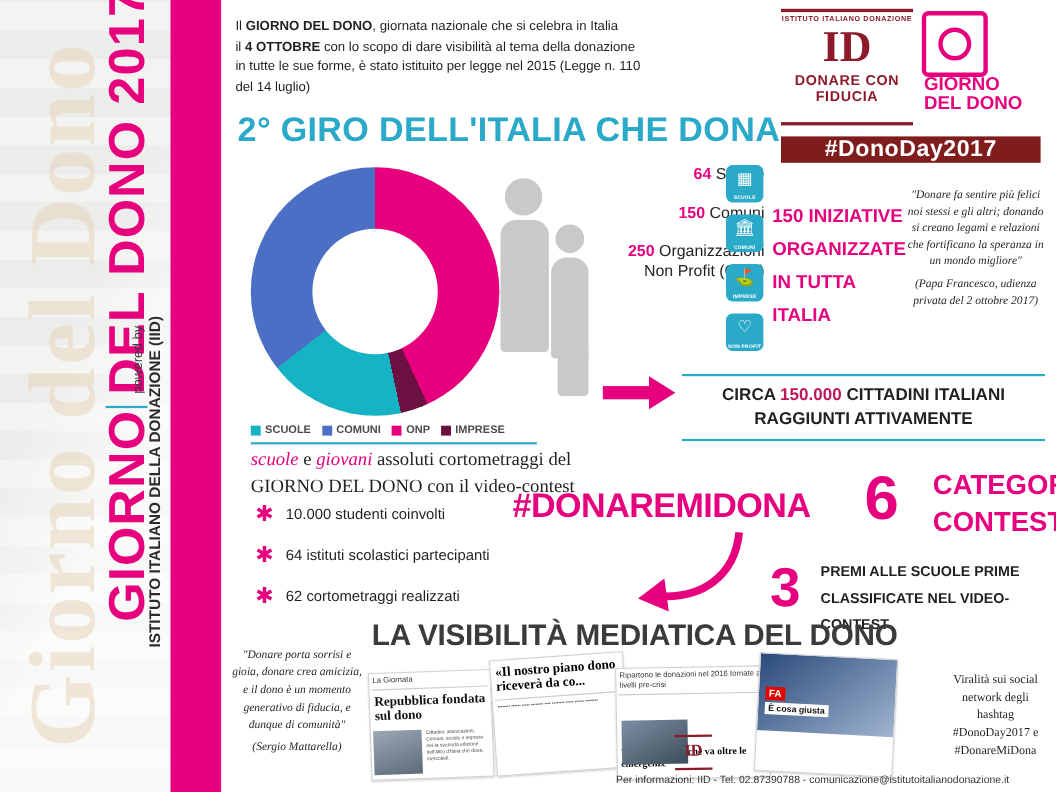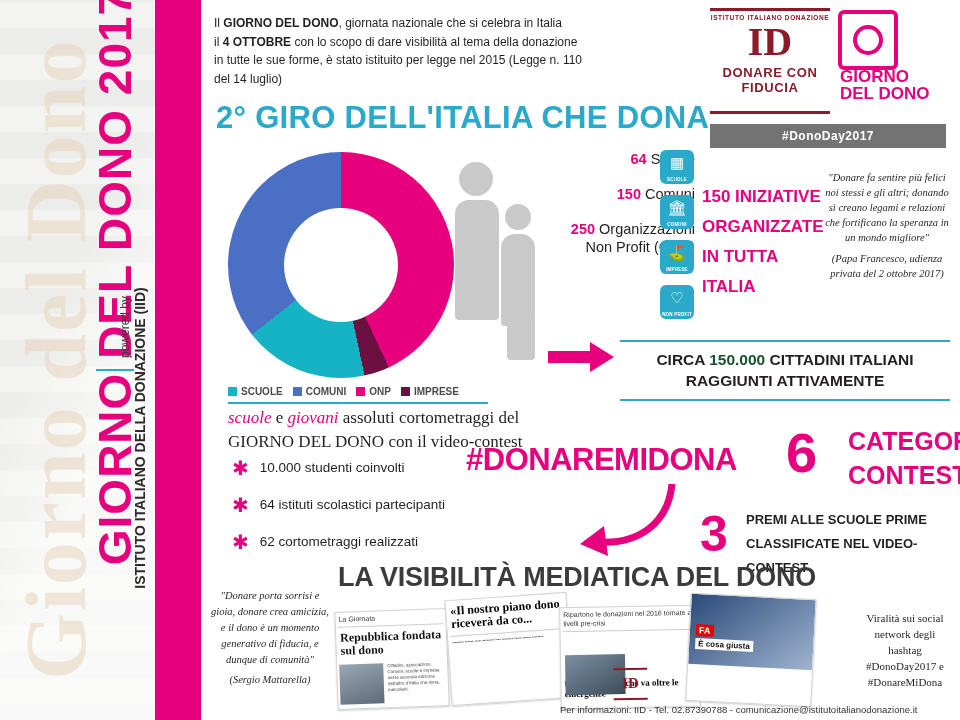--- a/index.html
+++ b/index.html
@@ -77,22 +77,22 @@
   }
   .gdd-mark{
     position:absolute;left:0;top:0;width:52px;height:52px;border:4px solid #e6007e;border-radius:6px;
   }
   .gdd-mark:after{
     content:"";position:absolute;left:11px;top:11px;width:22px;height:22px;
     border:4px solid #e6007e;border-radius:50%;
   }
   .gdd-text{position:absolute;left:2px;top:58px;font-size:17px;font-weight:bold;line-height:17px;}
   .hashtag-bar{
-    position:absolute;left:710px;top:124px;width:236px;height:24px;background:#737373;
-    color:#fff;font-size:12px;font-weight:bold;text-align:center;line-height:24px;letter-spacing:.5px;
+    position:absolute;left:710px;top:124px;width:236px;height:24px;background:#7f1d1d;
+    color:#fff;font-size:21px;font-weight:bold;text-align:center;line-height:24px;letter-spacing:.5px;
   }
 
   
   .headline{
     position:absolute;left:216px;top:100px;width:500px;
     color:#2aa9c9;font-size:31px;font-weight:bold;letter-spacing:.3px;
   }
 
   
   .donut-wrap{position:absolute;left:228px;top:152px;width:226px;height:226px;}
@@ -150,21 +150,21 @@
   .arrow .shaft{position:absolute;left:0;top:11px;width:44px;height:12px;background:#e6007e;}
   .arrow .head{
     position:absolute;left:42px;top:2px;width:0;height:0;
     border-top:15px solid transparent;border-bottom:15px solid transparent;border-left:24px solid #e6007e;
   }
   .cittadini{
     position:absolute;left:620px;top:340px;width:330px;text-align:center;
     font-size:15.5px;font-weight:bold;color:#231f20;line-height:21px;
     border-top:2px solid #2aa9c9;border-bottom:2px solid #2aa9c9;padding:7px 0 8px;
   }
-  .cittadini .hi{color:#14532d;}
+  .cittadini .hi{color:#be185d;}
 
   
   .scuole-line{
     position:absolute;left:228px;top:406px;width:420px;
     font-family:"Liberation Serif",serif;font-size:17px;color:#231f20;line-height:24px;
   }
   .scuole-line .pink-i{color:#e6007e;font-style:italic;}
   .bullets{position:absolute;left:232px;top:460px;width:300px;font-size:13.5px;color:#231f20;}
   .bullets .b{display:flex;align-items:center;gap:11px;margin-bottom:22px;}
   .bullets .star{color:#e6007e;font-size:20px;line-height:14px;}

